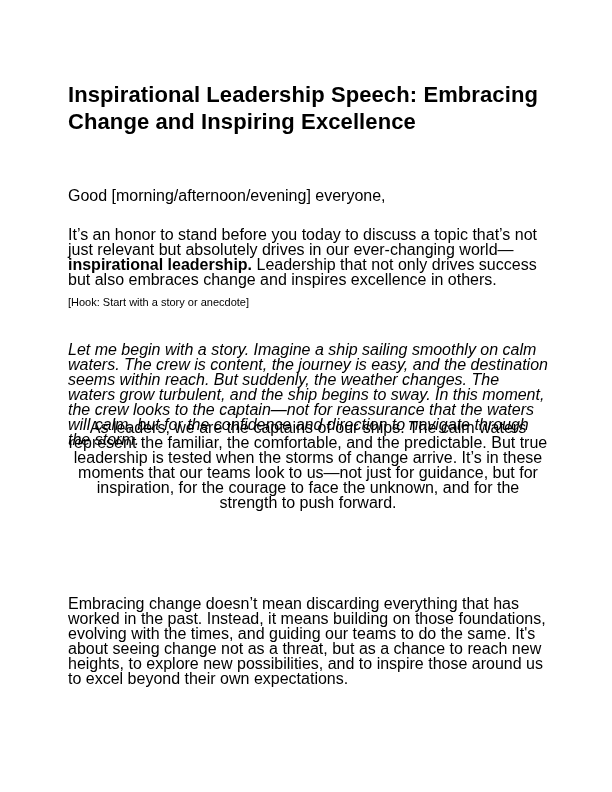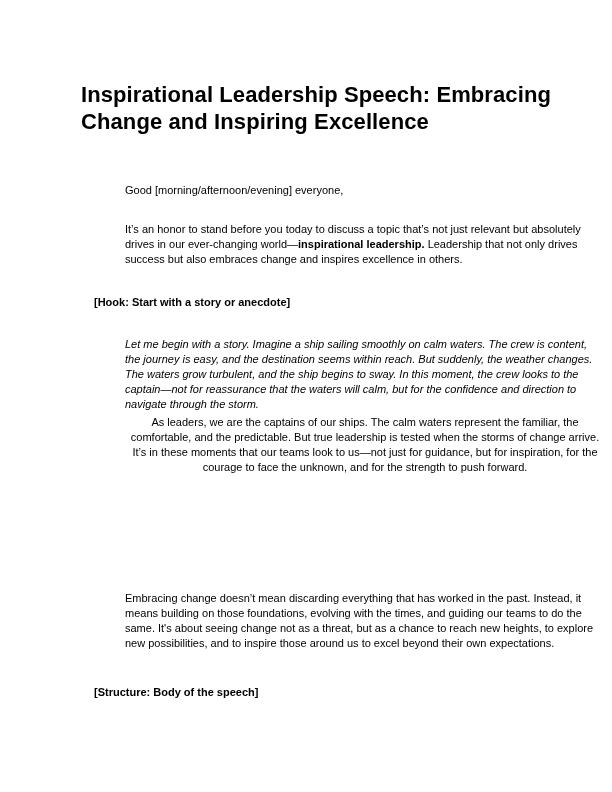--- a/index.html
+++ b/index.html
@@ -11,41 +11,39 @@
     position: relative;
     width: 612px;
     height: 792px;
     background: #ffffff;
     font-family: "Liberation Sans", "DejaVu Sans", sans-serif;
     color: #000000;
     overflow: hidden;
   }
   .block {
     position: absolute;
-    left: 81px;
+    left: 68px;
     width: 480px;
   }
   .doc-title {
     top: 66px;
     font-size: 22px;
     line-height: 27px;
     font-weight: bold;
     letter-spacing: 0.1px;
   }
   .body-text {
-    font-size: 11px;
+    font-size: 16px;
     line-height: 15px;
     font-weight: normal;
-    margin-left: 44px;
   }
   .bracket-heading {
     font-size: 11px;
     line-height: 15px;
-    font-weight: bold;
-    margin-left: 13px;
+    font-weight: normal;
   }
   .greeting        { top: 172px; }
   .intro-para      { top: 211px; }
   .hook-heading    { top: 284px; }
   .story-para-1    { top: 326px; font-style: italic; }
   .story-para-2    { top: 404px; text-align: center; }
   .define-heading  { top: 490px; }
   .change-para-1   { top: 530px; }
   .change-para-2   { top: 580px; }
   .structure-heading { top: 674px; }
@@ -65,15 +63,14 @@
   <p class="block bracket-heading hook-heading">[Hook: Start with a story or anecdote]</p>
 
   <p class="block body-text story-para-1">Let me begin with a story. Imagine a ship sailing smoothly on calm waters. The crew is content, the journey is easy, and the destination seems within reach. But suddenly, the weather changes. The waters grow turbulent, and the ship begins to sway. In this moment, the crew looks to the captain—not for reassurance that the waters will calm, but for the confidence and direction to navigate through the storm.</p>
 
   <p class="block body-text story-para-2">As leaders, we are the captains of our ships. The calm waters represent the familiar, the comfortable, and the predictable. But true leadership is tested when the storms of change arrive. It’s in these moments that our teams look to us—not just for guidance, but for inspiration, for the courage to face the unknown, and for the strength to push forward.</p>
 
 
 
   <p class="block body-text change-para-2">Embracing change doesn’t mean discarding everything that has worked in the past. Instead, it means building on those foundations, evolving with the times, and guiding our teams to do the same. It's about seeing change not as a threat, but as a chance to reach new heights, to explore new possibilities, and to inspire those around us to excel beyond their own expectations.</p>
 
-  <p class="block bracket-heading structure-heading">[Structure: Body of the speech]</p>
 
 </div>
 
 </body></html>

